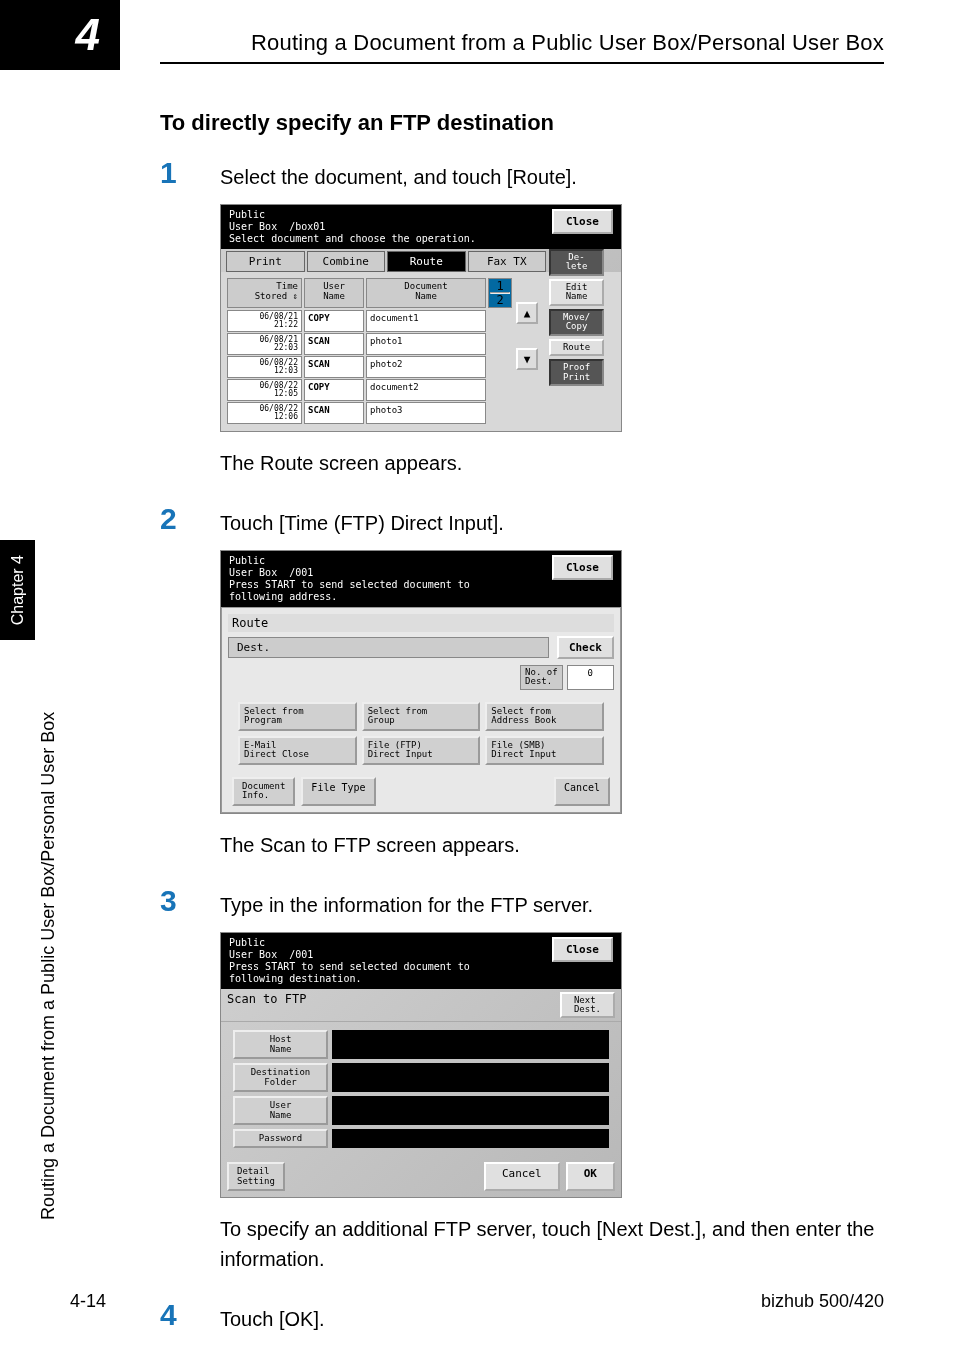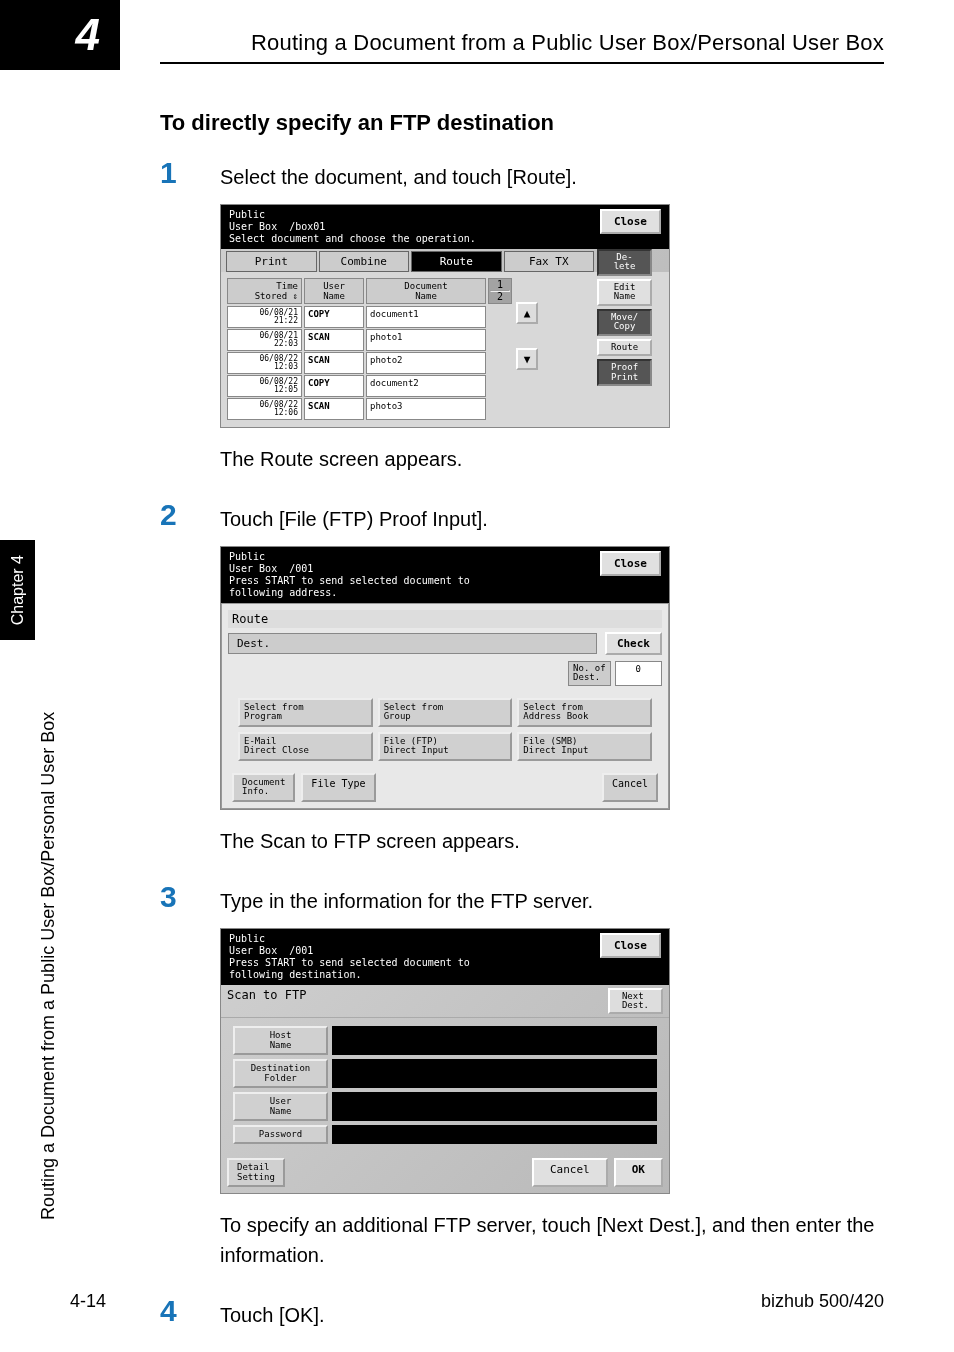--- a/index.html
+++ b/index.html
@@ -117,21 +117,21 @@
       font-size: 20px;
       margin-left: 60px;
       margin-top: 16px;
       margin-bottom: 24px;
       line-height: 1.5;
     }
 
     .screenshot {
       margin-left: 60px;
       margin-bottom: 4px;
-      width: 450px;
+      width: 402px;
       background: linear-gradient(135deg, #d0d0d0, #b8b8b8);
       border: 1px solid #888;
       font-family: "Lucida Console", monospace;
     }
 
     .ss-header {
       background: #000;
       color: #fff;
       padding: 4px 8px;
       font-size: 10px;
@@ -181,21 +181,21 @@
     }
     .th-cell {
       background: #ccc;
       border: 1px solid #888;
       padding: 2px 3px;
       text-align: center;
     }
     .th-cell.time { width: 75px; }
     .th-cell.user { width: 60px; }
     .th-cell.doc { width: 120px; }
-    .page-ind { width: 24px; background: #a3a3a3; border: 1px solid #888; font-size: 10px; padding: 1px; text-align: center; line-height: 1; }
+    .page-ind { width: 24px; background: #0369a1; border: 1px solid #888; font-size: 12px; padding: 1px; text-align: center; line-height: 1; }
     .table-rows { }
     .tr-row {
       display: flex;
       font-size: 9px;
       gap: 2px;
       margin-bottom: 1px;
     }
     .td-cell {
       background: #fff;
       border: 1px solid #888;
@@ -367,21 +367,21 @@
       <div class="side-btn">Route</div>
       <div class="side-btn dark" style="white-space:pre;">Proof
 Print</div>
     </div>
   </div>
 
   <div class="followup-text">The Route screen appears.</div>
 
   <div class="step-row">
     <div class="step-num">2</div>
-    <div class="step-text">Touch [File (FTP) Proof Input].</div>
+    <div class="step-text">Touch [Time (FTP) Direct Input].</div>
   </div>
 
   <div class="screenshot">
     <div class="ss-header">
       <div class="ss-header-left">
         <span><span style="white-space:pre;">Public
 User Box</span> &nbsp;<span>/001</span></span><br>
         <span style="white-space:pre;">Press START to send selected document to
 following address.</span>
       </div>

